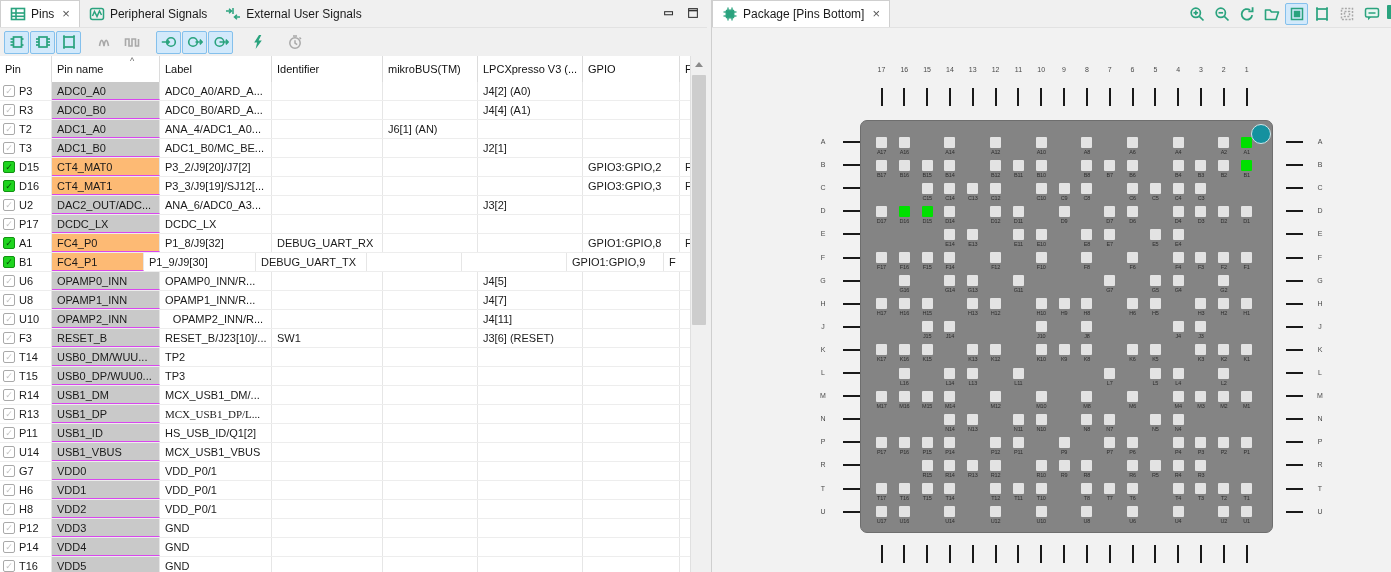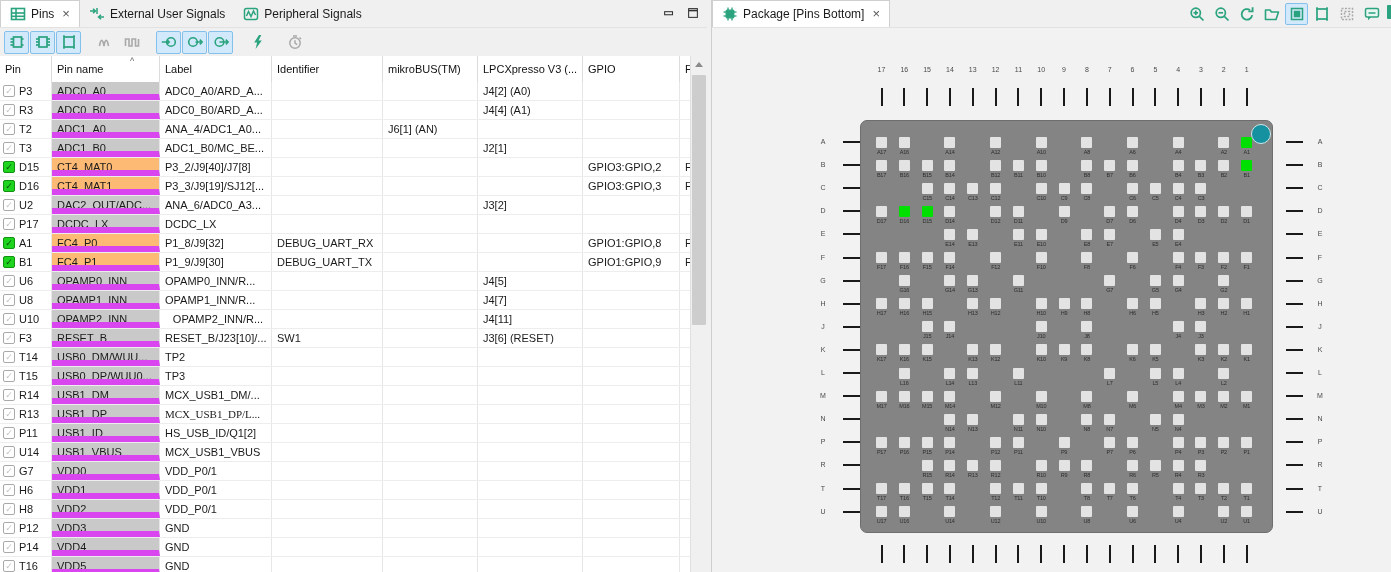--- a/index.html
+++ b/index.html
@@ -28,21 +28,21 @@
   .hcell{box-sizing:border-box;border-right:1px solid #dcdcdc;padding:7px 0 0 5px;font-size:11px;color:#111;white-space:nowrap;overflow:hidden;position:relative;}
   .sortmark{position:absolute;top:0px;left:78px;font-size:9px;color:#666;}
   .tbody{position:relative;width:690px;height:490px;overflow:hidden;}
   .trow{display:flex;height:19px;box-sizing:border-box;border-bottom:1px solid #ededed;}
   .tcell{box-sizing:border-box;border-right:1px solid #e6e6e6;padding:3px 0 0 5px;font-size:11px;white-space:nowrap;overflow:hidden;}
   .tcell.pincell{display:flex;align-items:center;padding:0 0 0 3px;gap:4px;}
   .cb{width:12px;height:12px;box-sizing:border-box;border:1px solid #a9a9a9;border-radius:2px;background:#fff;display:flex;align-items:center;justify-content:center;flex:none;}
   .cb .tick{font-size:9px;line-height:9px;color:#c3c3c3;}
   .cb.on{background:#1fd41f;border-color:#119211;}
   .cb.on .tick{color:#064d06;}
-  .namecell{background:#c9c9c9;border-bottom:6px solid #d946ef;}
+  .namecell{background:#c9c9c9;border-bottom:1px solid #d946ef;}
   .namecell.hl{background:#fdba74;}
   .vscroll{position:absolute;left:690px;top:56px;width:17px;height:516px;background:#f0f0f0;border-left:1px solid #e0e0e0;box-sizing:border-box;}
   .sarrow{position:absolute;left:4px;top:6px;width:0;height:0;border-left:4px solid transparent;border-right:4px solid transparent;border-bottom:5px solid #8a8a8a;}
   .sthumb{position:absolute;left:1px;top:19px;width:14px;height:250px;background:#cdcdcd;border-radius:1px;}
   
   .right-panel{position:absolute;left:712px;top:0;width:679px;height:572px;background:#f2f2f2;}
   .rtabbar{position:relative;height:28px;background:#f0f0f0;display:flex;align-items:flex-end;border-bottom:1px solid #e2e2e2;box-sizing:border-box;}
   .rtools{position:absolute;right:8px;top:3px;display:flex;gap:2px;align-items:center;}
   .rbtn{width:23px;height:22px;display:flex;align-items:center;justify-content:center;border:1px solid transparent;border-radius:2px;box-sizing:border-box;}
   .rbtn.sel{background:#d2e9fb;border-color:#84c0ec;}
@@ -76,38 +76,38 @@
                 </g>
               </svg>
             </span>
             <span>Pins</span>
             <span class="tclose">×</span>
           </div>
           <div class="tab">
             <span style="display: flex;">
               <svg viewBox="0 0 16 16" width="16" height="16">
                 <g fill="none" stroke="#2aa37e" stroke-width="1.5">
+                  <rect x="1.5" y="2.5" width="13" height="11" rx="2"></rect>
+                  <polyline points="3.5,10 5.5,5.5 8,10.5 10.5,5 12.5,9"></polyline>
+                </g>
+              </svg>
+            </span>
+            <span>Peripheral Signals</span>
+          </div>
+          <div class="tab">
+            <span style="display: flex;">
+              <svg viewBox="0 0 16 16" width="16" height="16">
+                <g fill="none" stroke="#2aa37e" stroke-width="1.5">
                   <path d="M1 5h5.5M4 2.8L6.5 5 4 7.2"></path>
                   <path d="M15 11H9.5M12 8.8L9.5 11l2.5 2.2"></path>
                   <line x1="8" y1="2" x2="8" y2="8"></line>
                 </g>
               </svg>
             </span>
             <span>External User Signals</span>
-          </div>
-          <div class="tab">
-            <span style="display: flex;">
-              <svg viewBox="0 0 16 16" width="16" height="16">
-                <g fill="none" stroke="#2aa37e" stroke-width="1.5">
-                  <rect x="1.5" y="2.5" width="13" height="11" rx="2"></rect>
-                  <polyline points="3.5,10 5.5,5.5 8,10.5 10.5,5 12.5,9"></polyline>
-                </g>
-              </svg>
-            </span>
-            <span>Peripheral Signals</span>
           </div>
         </div>
       <div class="winbtns">
         <span class="winbtn">
             <svg viewBox="0 0 16 16" width="14" height="14">
               <rect x="3" y="6.5" width="9" height="3.5" fill="none" stroke="#333" stroke-width="1.2"></rect>
             </svg>
           </span>
         <span class="winbtn">
             <svg viewBox="0 0 16 16" width="14" height="14">
@@ -287,21 +287,21 @@
           <div class="tcell" style="flex: 1 1 0%; border-right: none;"></div>
         </div>
         <div class="trow">
           <div class="tcell pincell" style="width: 52px;">
             <span class="cb on">
               <span class="tick">✓</span>
             </span>
             <span>D15</span>
           </div>
           <div class="tcell namecell hl" style="width: 108px;">CT4_MAT0</div>
-          <div class="tcell" style="width: 112px;">P3_2/J9[40]/J7[8]</div>
+          <div class="tcell" style="width: 112px;">P3_2/J9[20]/J7[2]</div>
           <div class="tcell" style="width: 111px;"></div>
           <div class="tcell" style="width: 95px;"></div>
           <div class="tcell" style="width: 105px;"></div>
           <div class="tcell" style="width: 97px;">GPIO3:GPIO,2</div>
           <div class="tcell" style="flex: 1 1 0%; border-right: none;">F</div>
         </div>
         <div class="trow">
           <div class="tcell pincell" style="width: 52px;">
             <span class="cb on">
               <span class="tick">✓</span>
@@ -361,21 +361,21 @@
           <div class="tcell" style="width: 97px;">GPIO1:GPIO,8</div>
           <div class="tcell" style="flex: 1 1 0%; border-right: none;">F</div>
         </div>
         <div class="trow">
           <div class="tcell pincell" style="width: 52px;">
             <span class="cb on">
               <span class="tick">✓</span>
             </span>
             <span>B1</span>
           </div>
-          <div class="tcell namecell hl" style="width: 108px;">FC4_P1</div>
+          <div class="tcell namecell hl" style="width: 92px;">FC4_P1</div>
           <div class="tcell" style="width: 112px;">P1_9/J9[30]</div>
           <div class="tcell" style="width: 111px;">DEBUG_UART_TX</div>
           <div class="tcell" style="width: 95px;"></div>
           <div class="tcell" style="width: 105px;"></div>
           <div class="tcell" style="width: 97px;">GPIO1:GPIO,9</div>
           <div class="tcell" style="flex: 1 1 0%; border-right: none;">F</div>
         </div>
         <div class="trow">
           <div class="tcell pincell" style="width: 52px;">
             <span class="cb">

